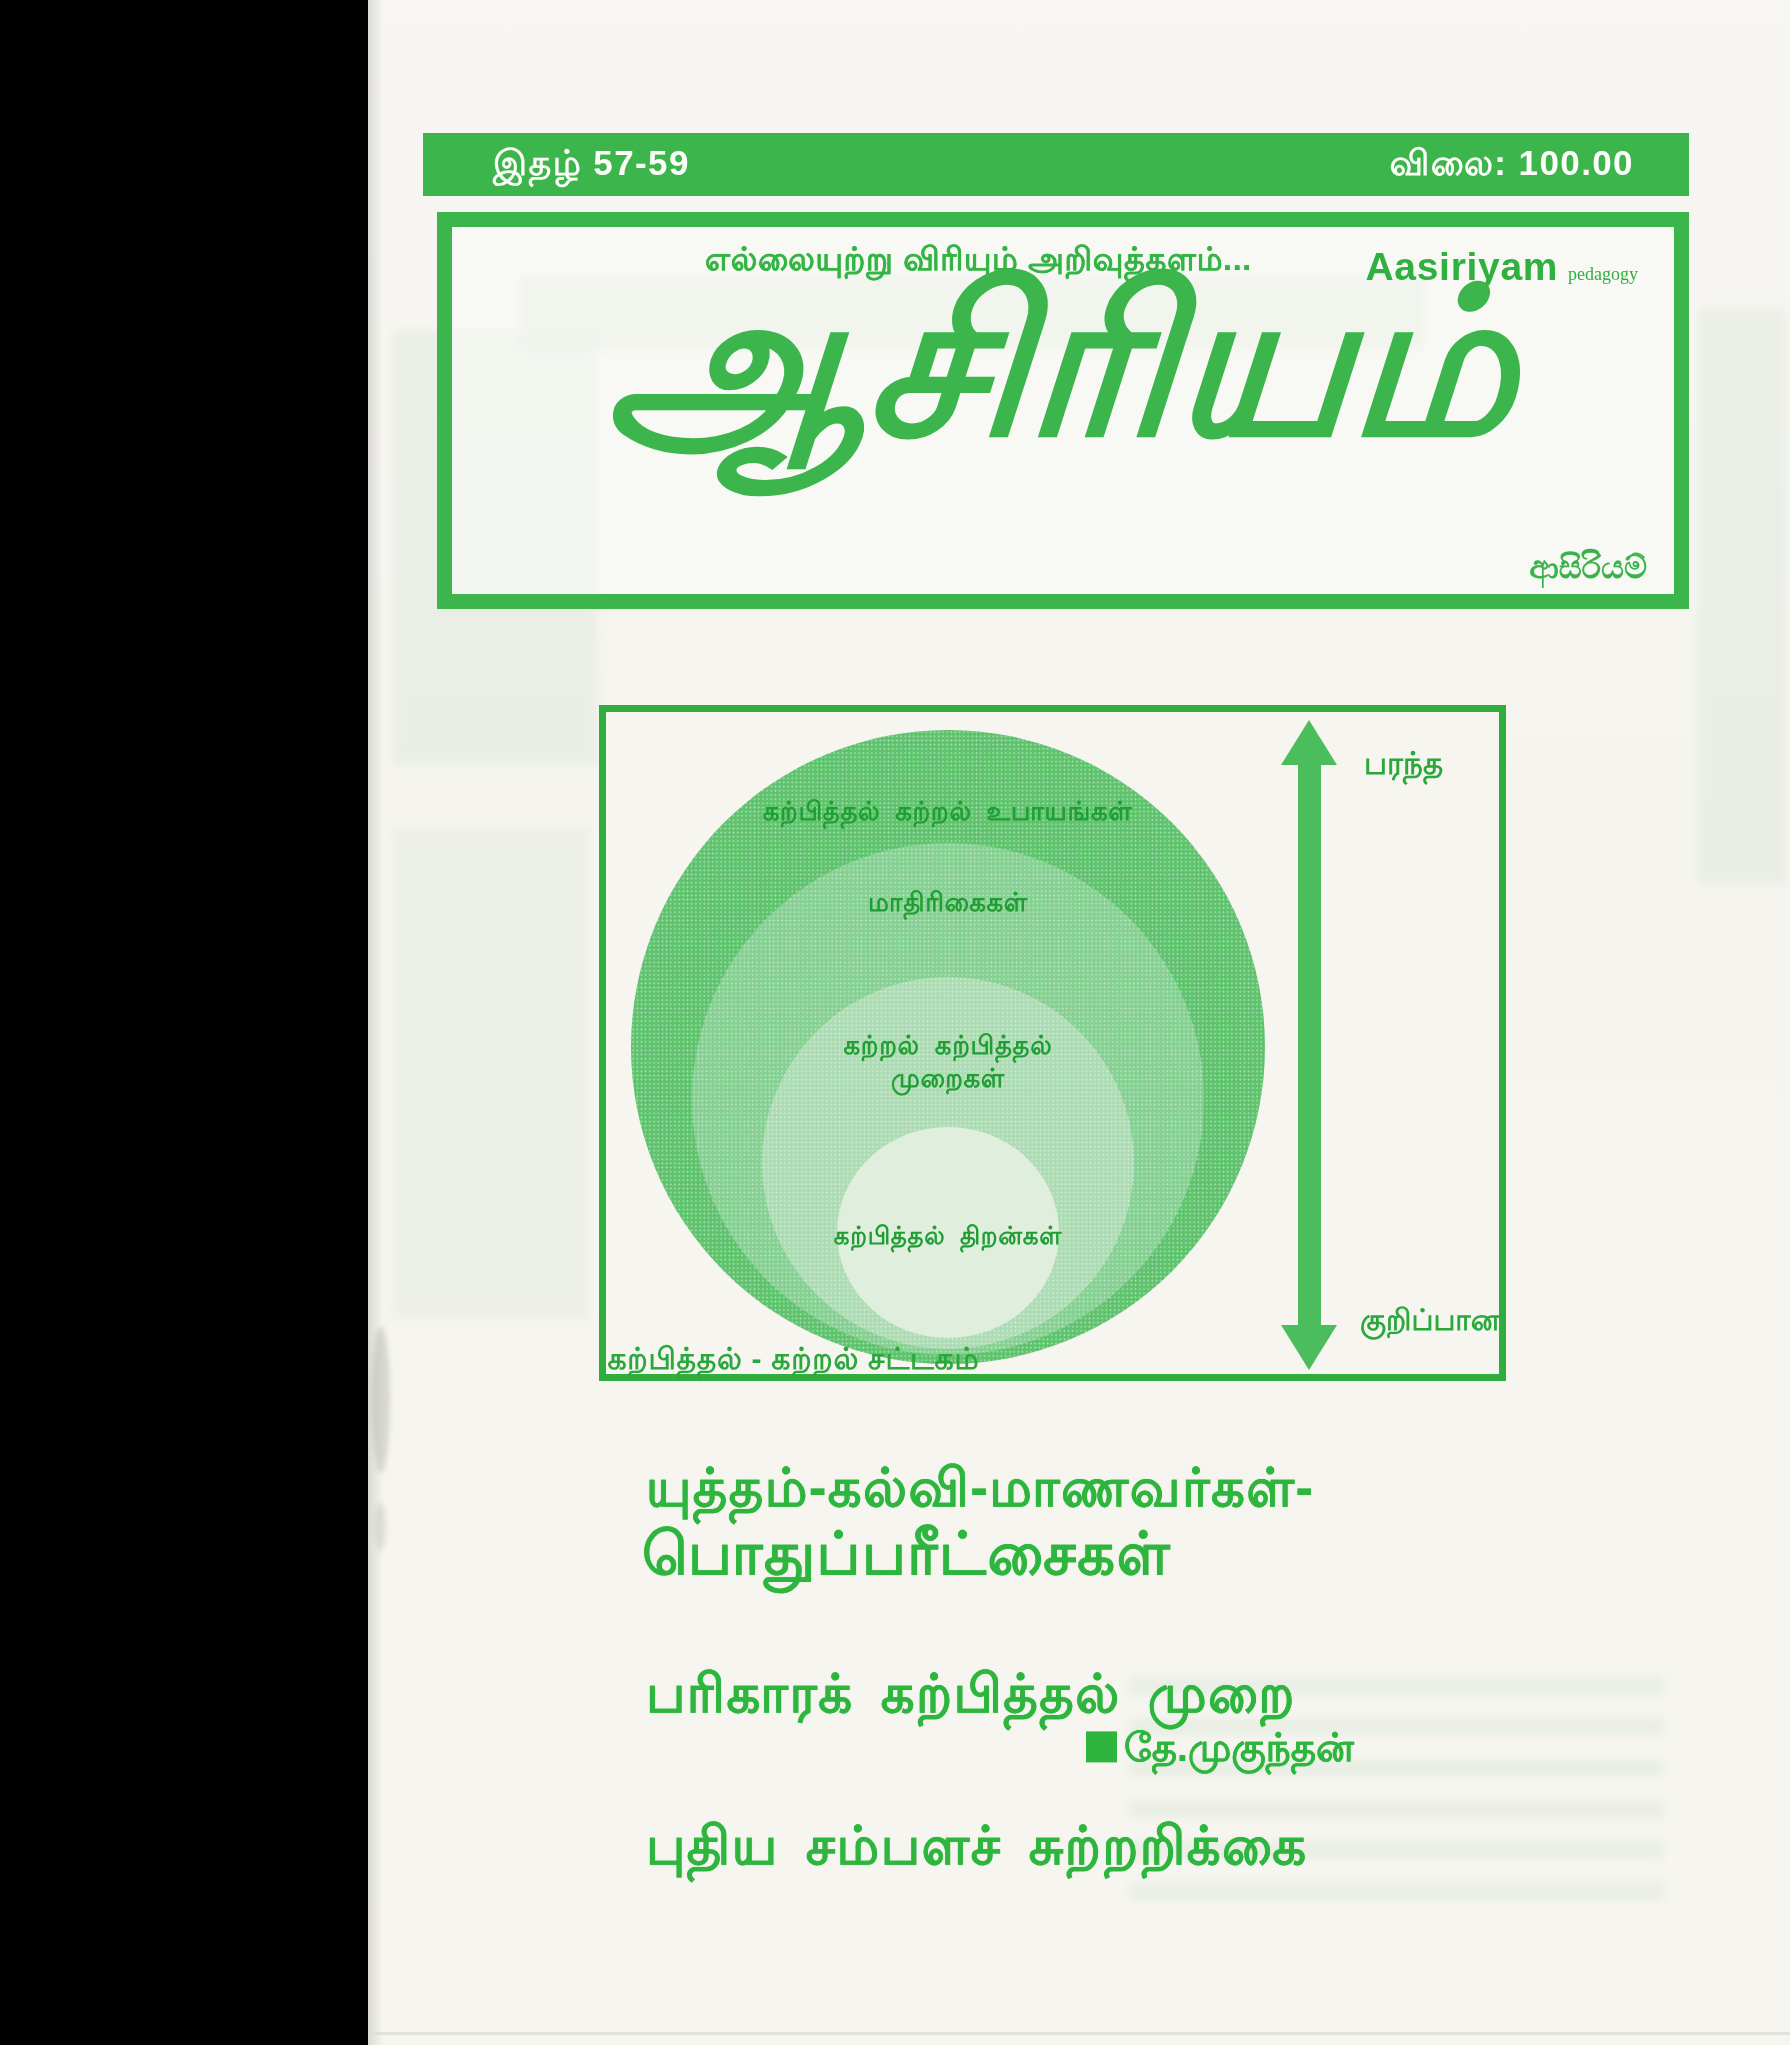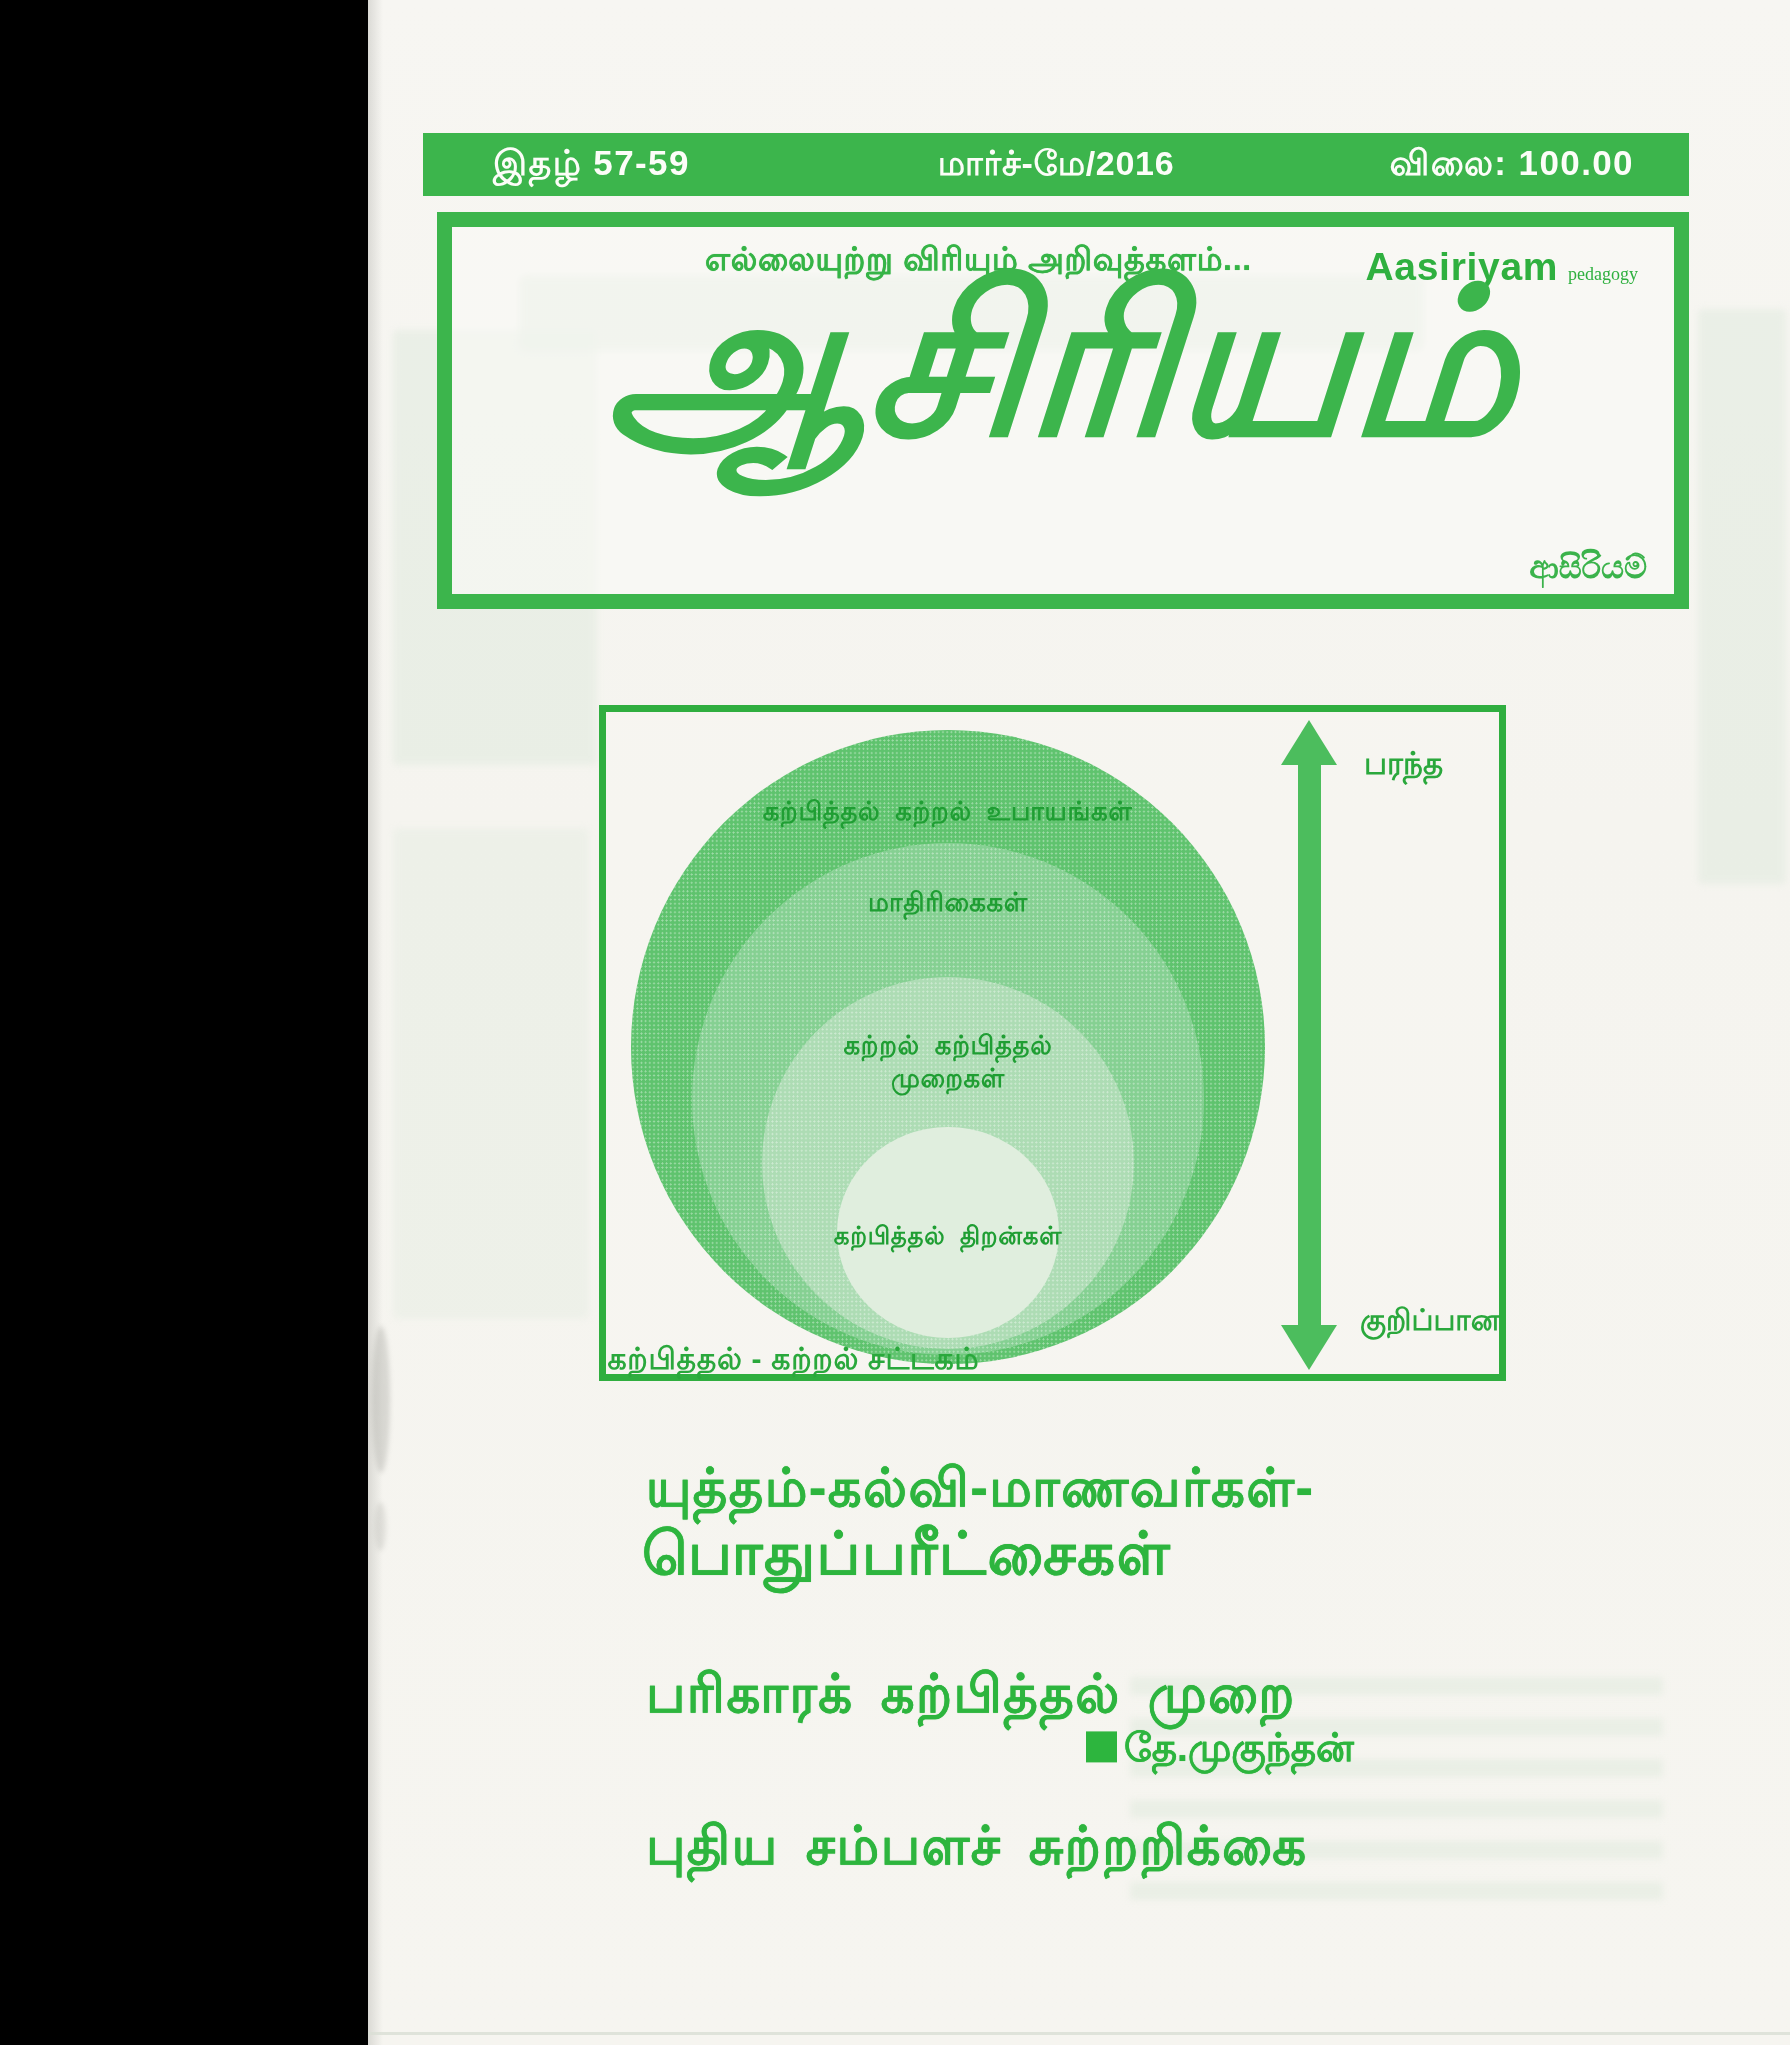--- a/index.html
+++ b/index.html
@@ -138,21 +138,20 @@
   <div class="ghost ghost-bar" style="left:519px;top:275px;width:905px;height:76px;"></div>
   <div class="ghost ghost-block" style="left:393px;top:330px;width:204px;height:435px;"></div>
   <div class="ghost ghost-block" style="left:1698px;top:309px;width:88px;height:575px;"></div>
   <div class="ghost ghost-block" style="left:393px;top:828px;width:196px;height:491px;opacity:.3;"></div>
   <div class="ghost ghost-lines" style="left:1130px;top:1677px;width:533px;height:232px;"></div>
   <div class="smudge" style="left:372px;top:1326px;width:18px;height:147px;opacity:.28;"></div>
   <div class="smudge" style="left:375px;top:1502px;width:11.2px;height:49px;opacity:.2;"></div>
 
   <div class="issue-bar">
     <span class="issue">இதழ்  57-59</span>
-    <span class="date">மார்ச்-மே/2016</span>
     <span class="price">விலை: 100.00</span>
   </div>
 
   <div class="masthead">
     <div class="tagline">எல்லையுற்று விரியும் அறிவுத்தளம்...</div>
     <div class="brand-latin">
       <span class="brand-main">Aasiriyam</span><span class="brand-sub">pedagogy</span>
     </div>
     <div class="logo-tamil">ஆசிரியம்</div>
     <div class="logo-sinhala">ආසිරියම්</div>

